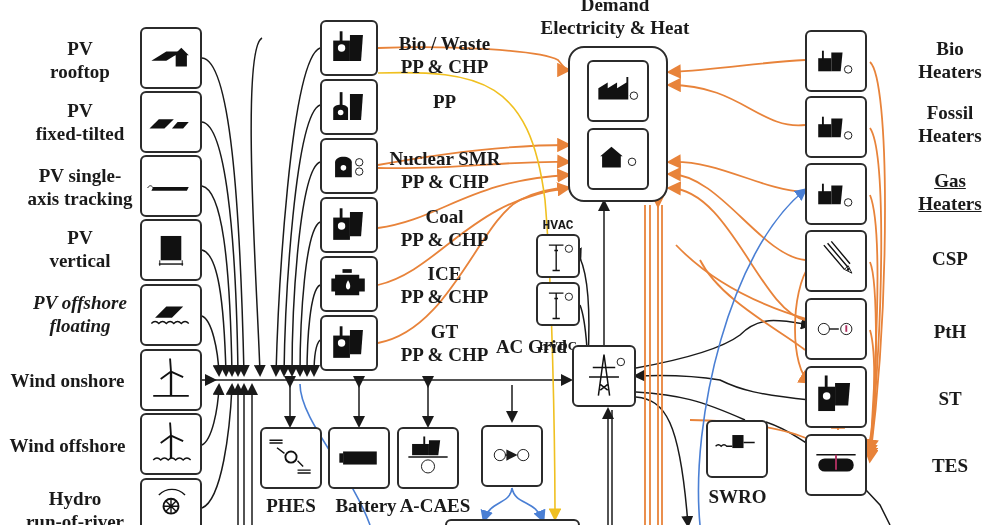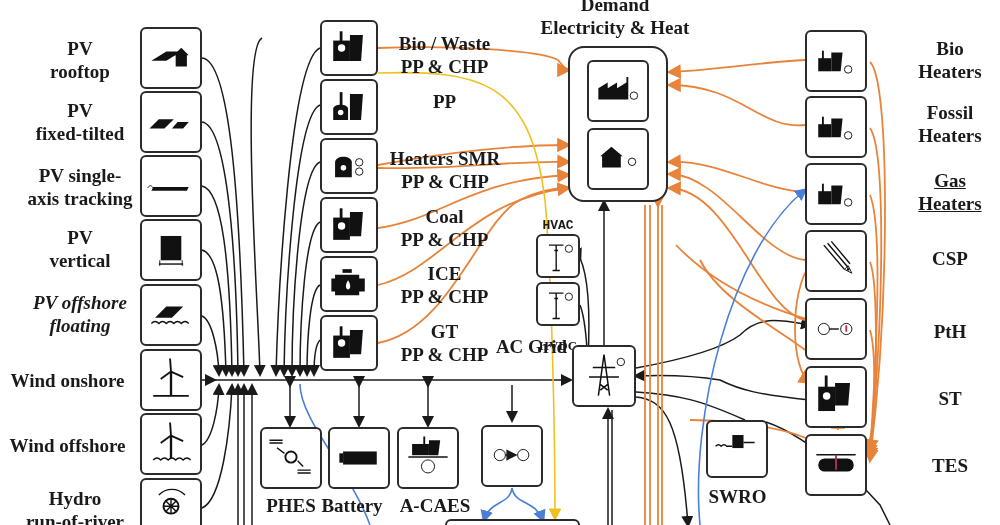--- a/index.html
+++ b/index.html
@@ -247,21 +247,21 @@
 </div>
 
 <div class="lbl" style="left:382px;top:33px;width:125px;">
     <span>Bio / Waste</span>
     <span>PP &amp; CHP</span>
   </div>
 <div class="lbl" style="left:382px;top:91px;width:125px;">
     <span>PP</span>
   </div>
 <div class="lbl" style="left:380px;top:148px;width:130px;">
-    <span>Heaters SMR</span>
+    <span>Nuclear SMR</span>
     <span>PP &amp; CHP</span>
   </div>
 <div class="lbl" style="left:382px;top:206px;width:125px;">
     <span>Coal</span>
     <span>PP &amp; CHP</span>
   </div>
 <div class="lbl" style="left:382px;top:263px;width:125px;">
     <span>ICE</span>
     <span>PP &amp; CHP</span>
   </div>
@@ -328,21 +328,21 @@
 <div class="box" style="left:397px;top:427px;width:62px;height:62px;">
   <svg class="icon" viewBox="0 0 62 62">
       <rect x="14" y="16" width="18" height="12" fill="#111"></rect>
       <rect x="26" y="8" width="2" height="10" fill="#111"></rect>
       <path d="M32,12 L44,12 L42,28 L32,28 z" fill="#111"></path>
       <line x1="10" y1="30" x2="52" y2="30" stroke="#111" stroke-width="1.5"></line>
       <circle cx="31" cy="40" r="7" stroke="#111" fill="none"></circle>
     </svg>
 </div>
 <div class="lbl" style="left:258px;top:495px;width:66px;">PHES</div>
-<div class="lbl" style="left:314px;top:495px;width:76px;">Battery</div>
+<div class="lbl" style="left:328px;top:495px;width:76px;">Battery</div>
 <div class="lbl" style="left:395px;top:495px;width:80px;">A-CAES</div>
 
 <div class="box" style="left:481px;top:425px;width:62px;height:62px;">
   <svg class="icon" viewBox="0 0 62 62">
       <circle cx="18" cy="30" r="6" stroke="#111" fill="none"></circle>
       <path d="M24,30 L34,30" stroke="#111" stroke-width="1.5" marker-end="url(#ab)"></path>
       <circle cx="43" cy="30" r="6" stroke="#111" fill="none"></circle>
     </svg>
 </div>
 <div class="box" style="left:445px;top:519px;width:135px;height:20px;"></div>

